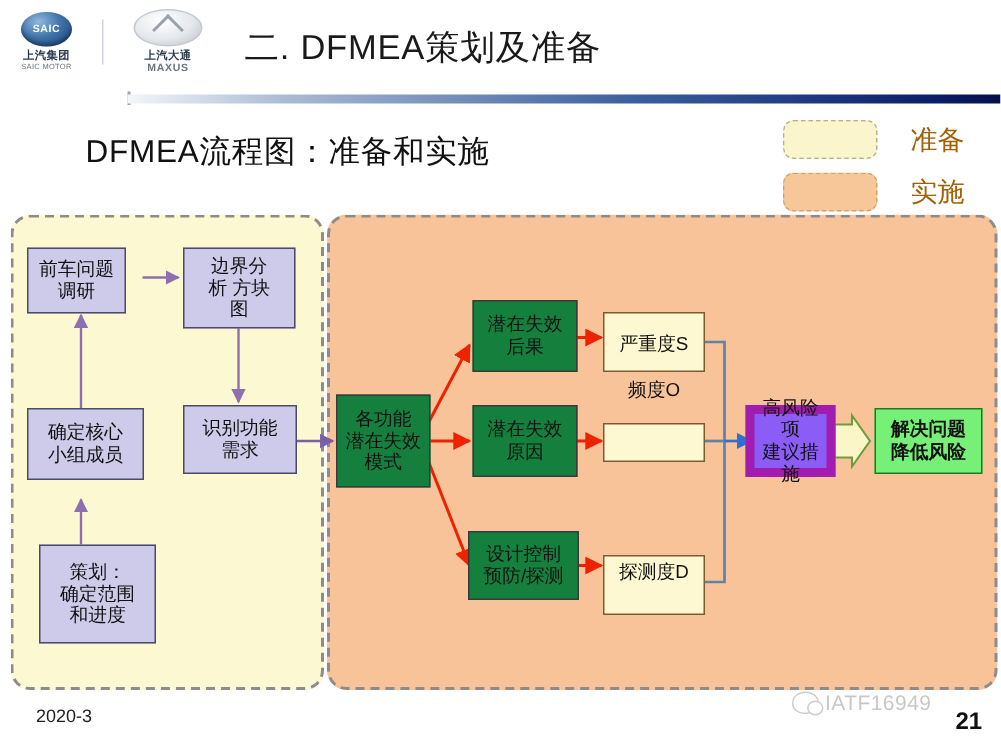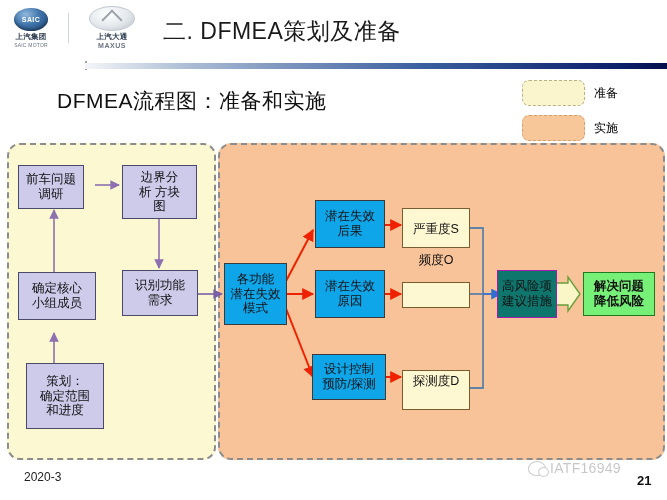--- a/index.html
+++ b/index.html
@@ -78,21 +78,21 @@
   
   #legend { position: absolute; left: 522px; top: 80px; }
   .legend-row { display: flex; align-items: center; margin-bottom: 9px; }
   .legend-swatch {
     width: 61px; height: 24px; border-radius: 7px;
     border: 1px dashed #b9b08a;
   }
   .legend-swatch.prep { background: #fbf5ce; }
   .legend-swatch.impl { background: #f8c799; border-color: #d2a070; }
   .legend-label {
-    margin-left: 9px; font-size: 12px; color: #000000; white-space: nowrap;
+    margin-left: 22px; font-size: 18px; color: #a16207; white-space: nowrap;
   }
 
   
   .panel {
     position: absolute; border-radius: 13px;
   }
   #panel-prep {
     left: 7px; top: 143px; width: 205px; height: 313px;
     background: #fcf8d2; border: 2px dashed #8c8c8c;
   }
@@ -104,24 +104,24 @@
   
   .node {
     position: absolute;
     display: flex; align-items: center; justify-content: center;
     text-align: center;
     font-size: 12.5px; line-height: 1.18;
     color: #111;
     box-sizing: border-box;
   }
   .node.lav  { background: #cdcaea; border: 1px solid #4a4a6a; }
-  .node.cyan { background: #0ea5e9; border: 1px solid #3a3a3a; }
+  .node.cyan { background: #15803d; border: 1px solid #3a3a3a; }
   .node.cream{ background: #fdf7d2; border: 1px solid #7a5c31; }
   .node.green{ background: #77f077; border: 1px solid #1f7a1f; font-weight: bold; }
-  .node.cyanbig { background: #0f766e; border: 1px solid #a21caf; }
+  .node.cyanbig { background: #8b5cf6; border: 6px solid #a21caf; }
 
   .plain-label {
     position: absolute; font-size: 12.5px; color: #111; text-align: center;
     white-space: nowrap;
   }
 
   svg.overlay {
     position: absolute; left: 0; top: 0;
     width: 667px; height: 500px;
     pointer-events: none;
@@ -142,21 +142,21 @@
     border: 1.5px solid #7d7d7d; position: relative;
   }
   #watermark .wechat::after {
     content: ""; position: absolute; right: -4px; bottom: -2px;
     width: 9px; height: 8px; border-radius: 50%;
     border: 1.5px solid #7d7d7d; background: #fff;
   }
   #watermark-text { font-size: 14px; color: #6e6e6e; letter-spacing: .3px; }
   #page-number {
     position: absolute; left: 637px; top: 473px;
-    font-size: 13px; font-weight: bold; color: #111; text-align: center;
+    font-size: 16px; font-weight: bold; color: #111; text-align: center;
   }
 </style>
 </head>
 <body>
 
 <div id="header-logos">
   <div class="logo-block">
     <div class="logo-mark-saic">
       <span>SAIC</span>
     </div>

